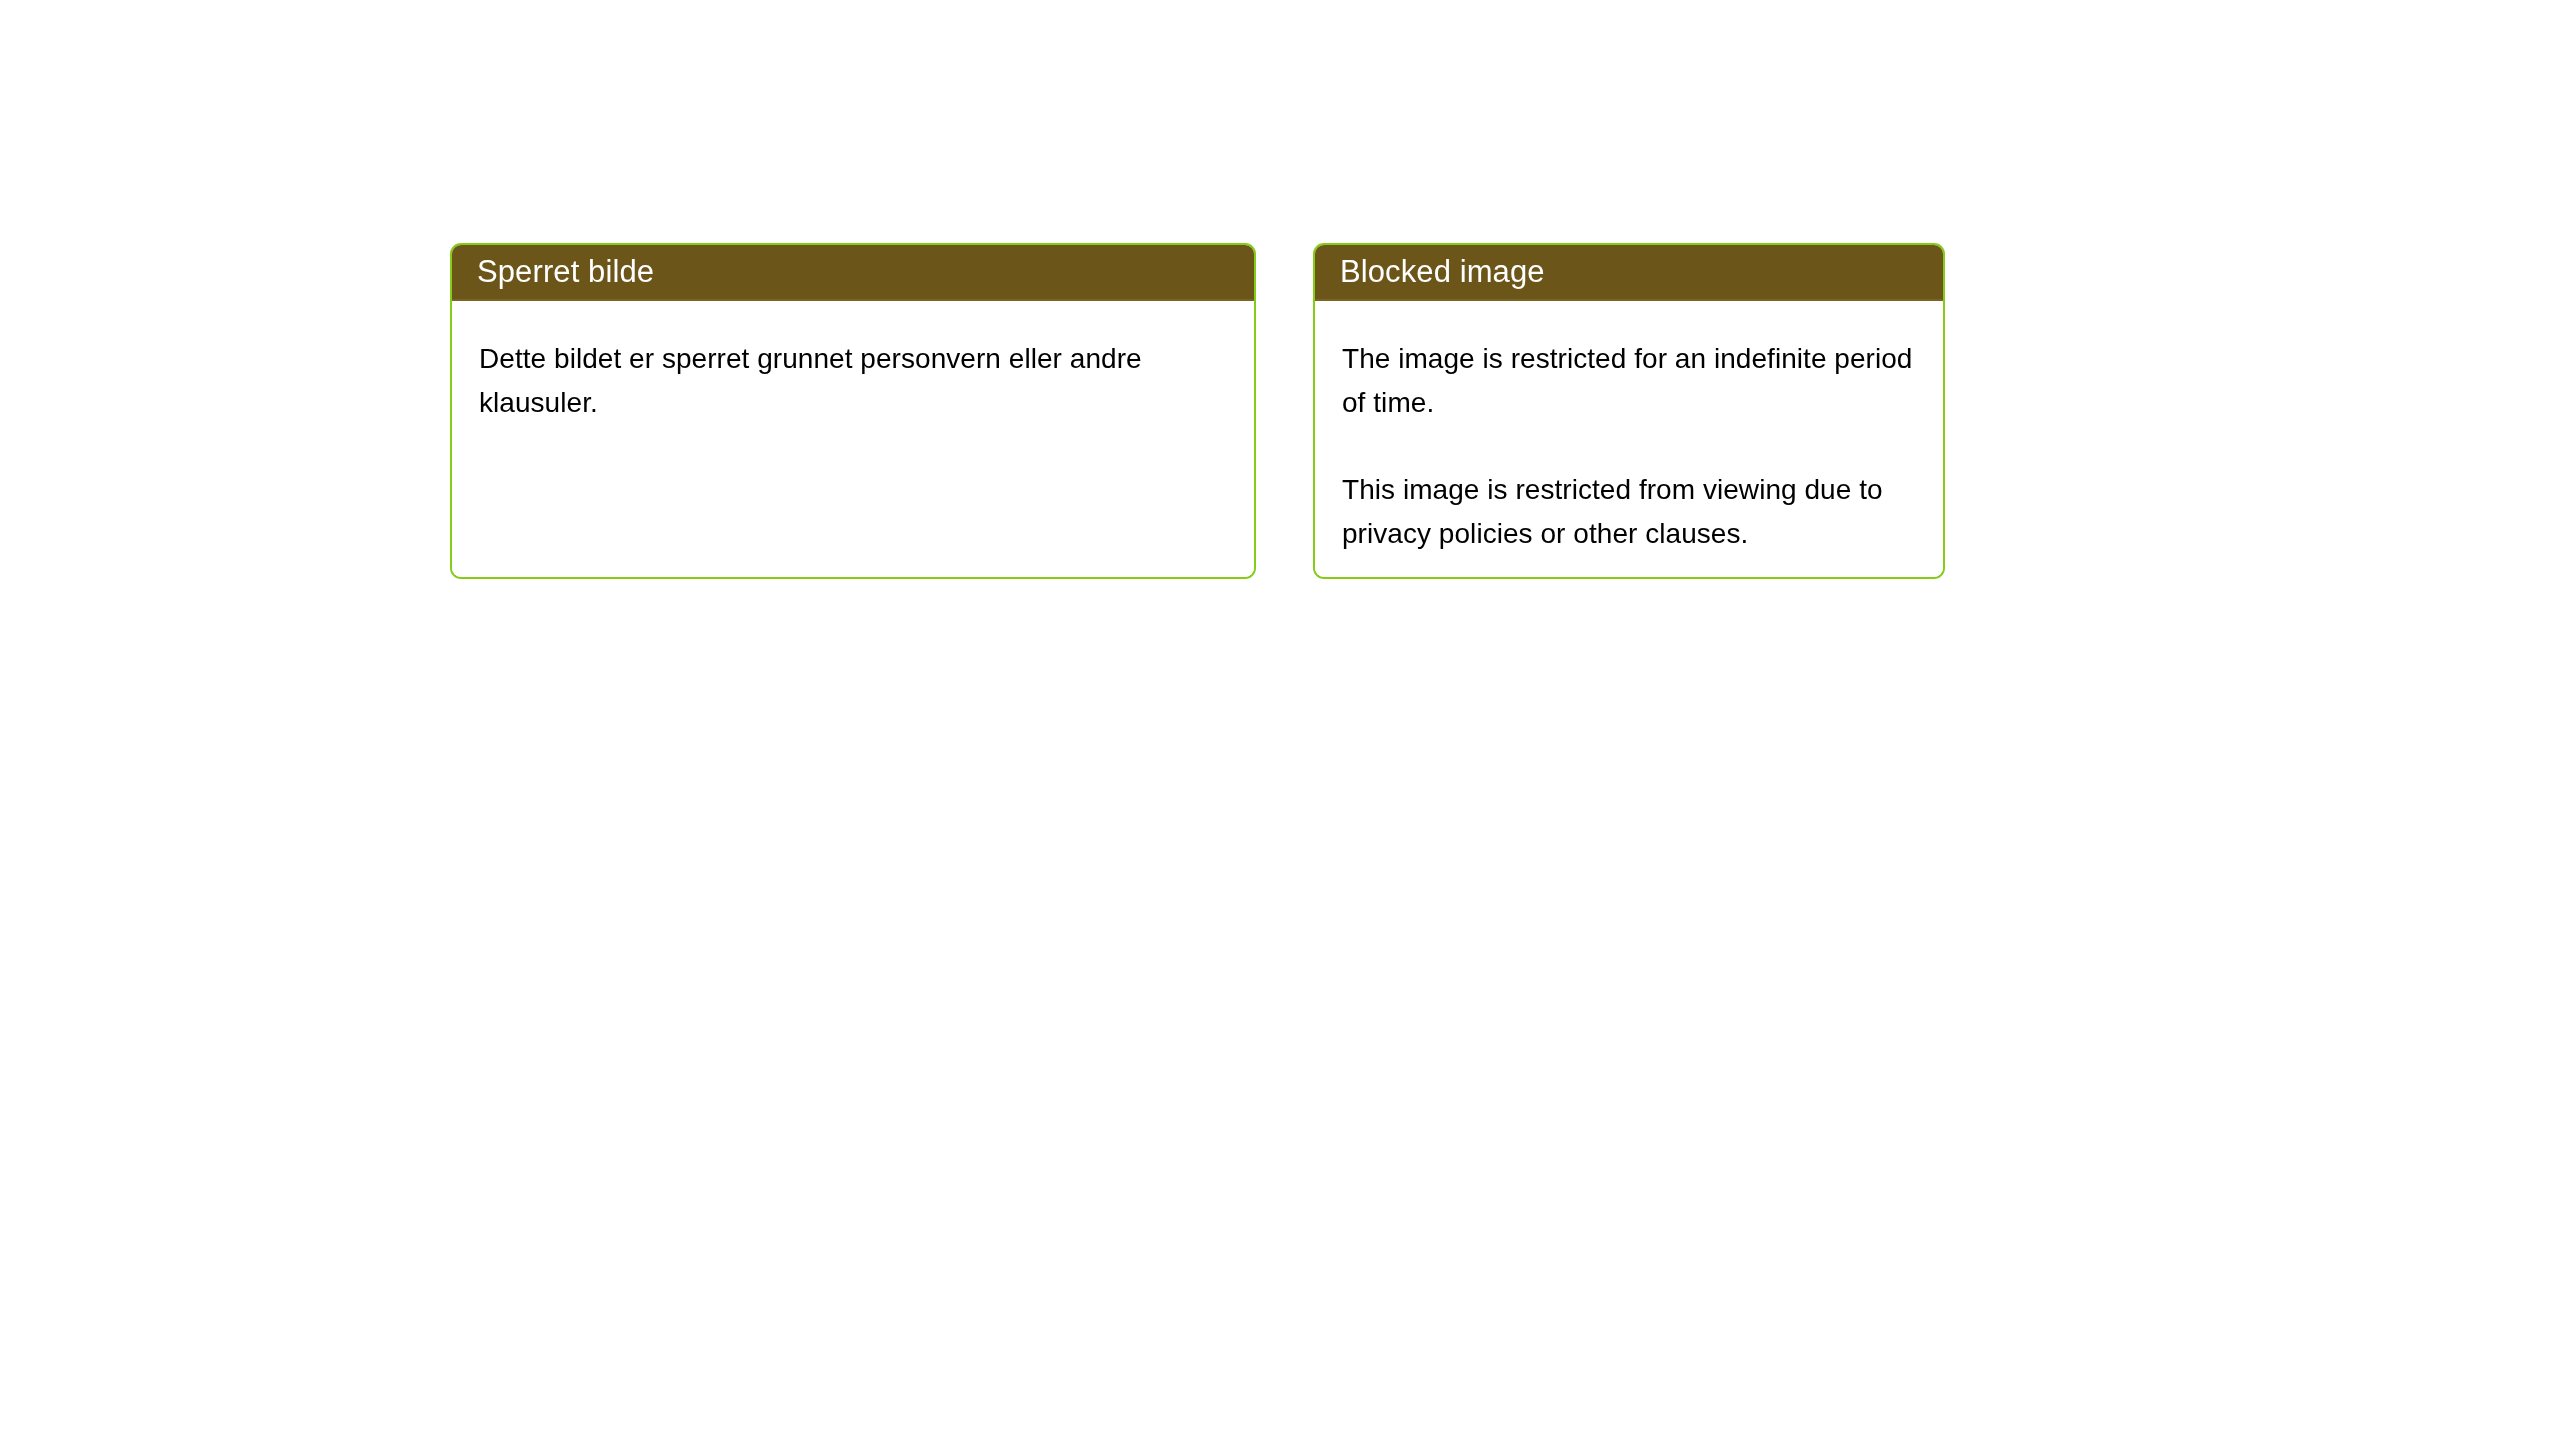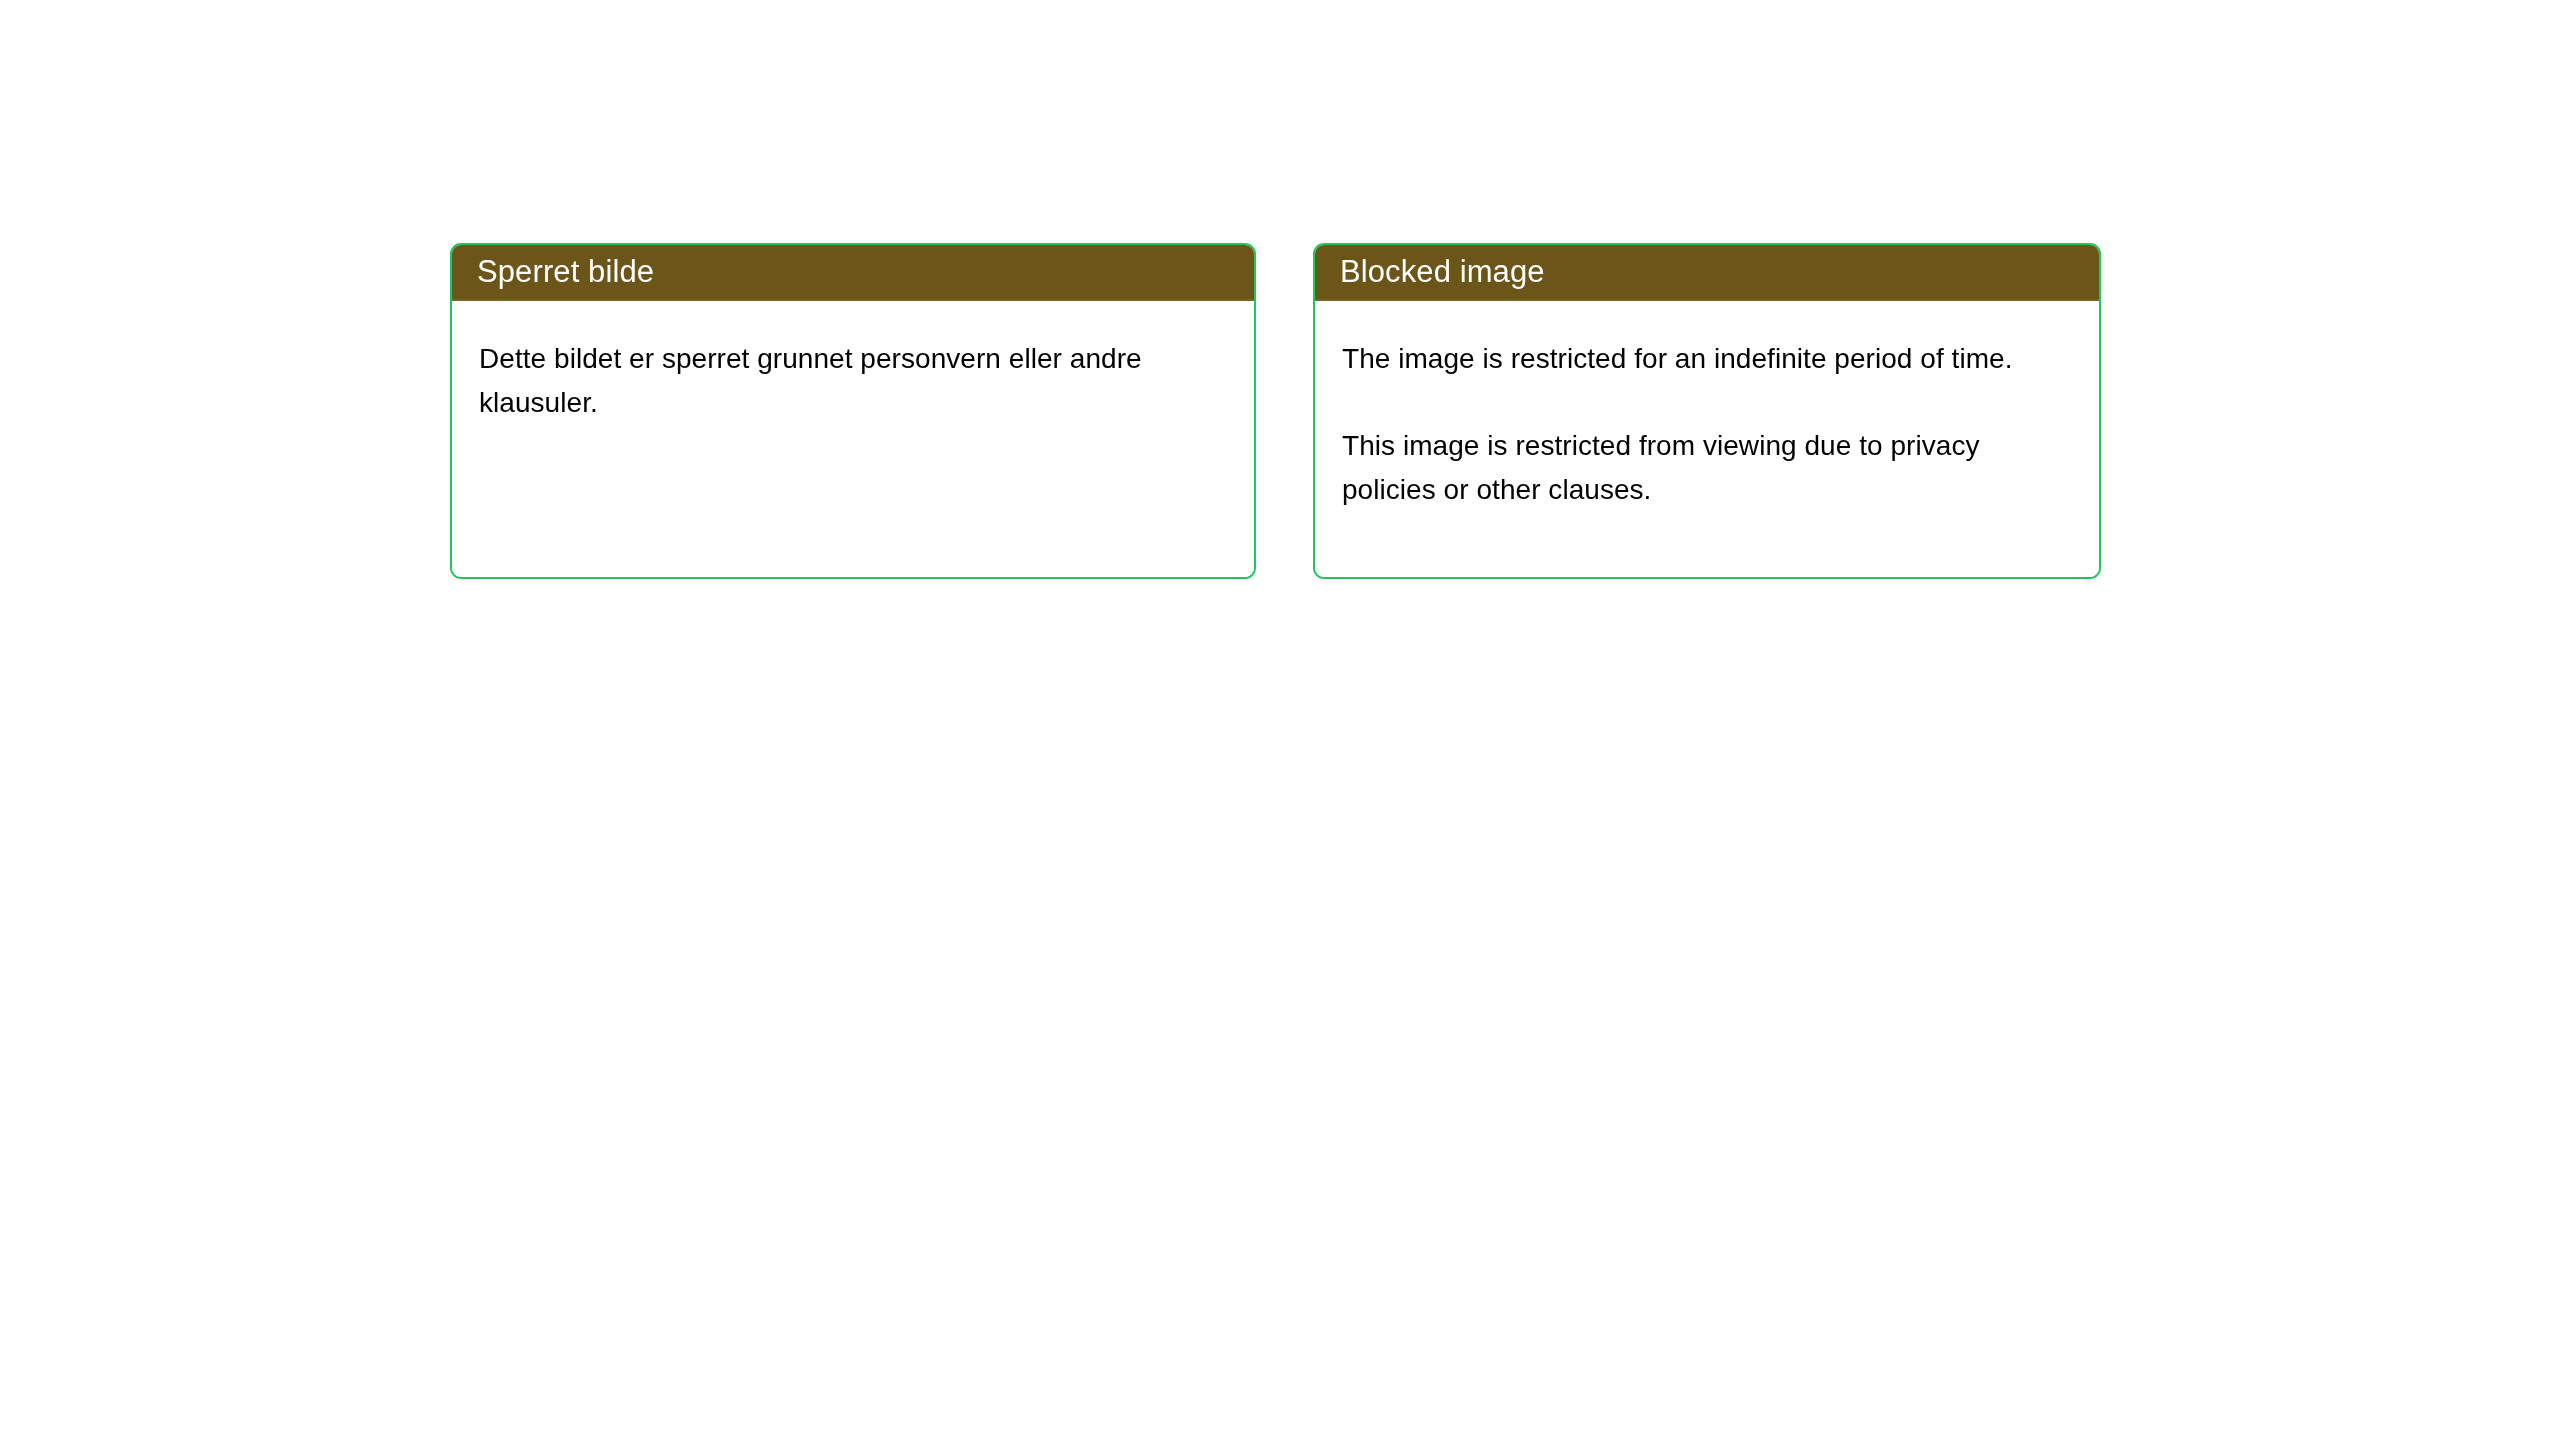--- a/index.html
+++ b/index.html
@@ -20,36 +20,36 @@
     position: relative;
     width: 2560px;
     height: 1440px;
   }
 
   
   .notice-card {
     position: absolute;
     box-sizing: border-box;
     background: #ffffff;
-    border: 2px solid #22c55e;
+    border: 2px solid #84cc16;
     border-radius: 11px;
     overflow: hidden;
   }
 
   .notice-card.left {
     left: 450px;
     top: 243px;
     width: 806px;
     height: 336px;
   }
 
   .notice-card.right {
     left: 1313px;
     top: 243px;
-    width: 788px;
+    width: 632px;
     height: 336px;
   }
 
   
   .card-header {
     box-sizing: border-box;
     height: 56px;
     background: #6b5519;
     border-bottom: 2px solid #7a6422;
     display: flex;

